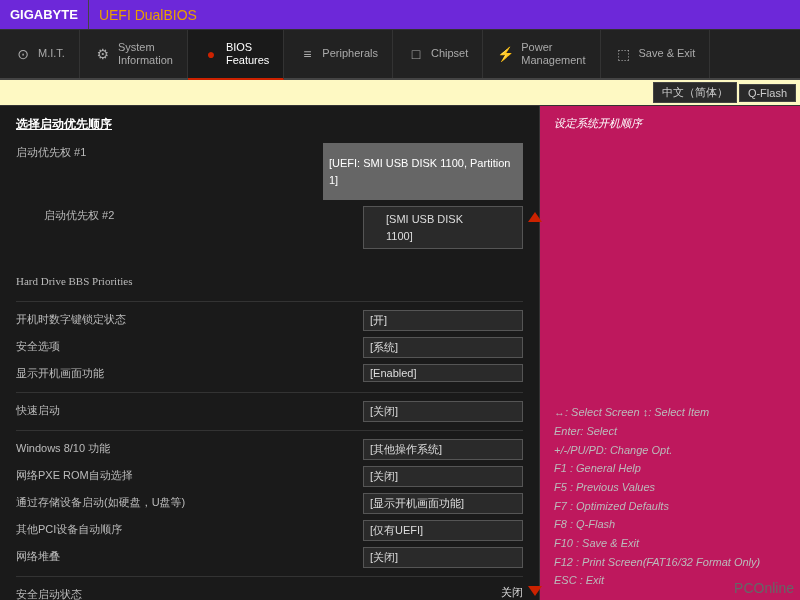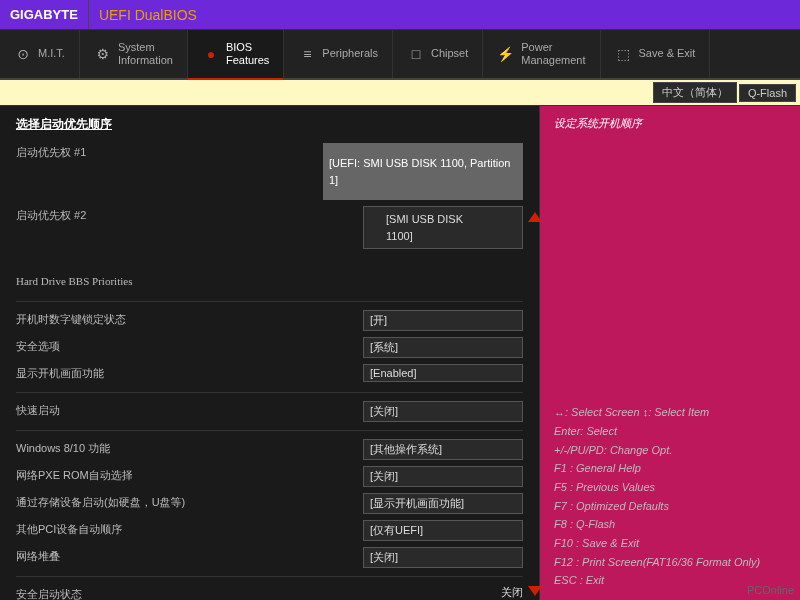--- a/index.html
+++ b/index.html
@@ -189,21 +189,21 @@
       border-top: 10px solid #cc2200;
       position: absolute;
       bottom: 4px;
       right: 258px;
     }
 
     .watermark {
       position: absolute;
       bottom: 4px;
       right: 6px;
-      font-size: 11px;
+      font-size: 14px;
       color: #666;
     }
   </style>
 </head>
 <body>
 
 <div id="top-bar">
   <span id="gigabyte-logo">GIGABYTE</span>
   <span id="dualbios-label">UEFI DualBIOS</span>
 </div>
@@ -249,21 +249,21 @@
   <div id="left-panel">
     <div class="section-title">选择启动优先顺序</div>
 
     <div class="setting-row">
       <span class="setting-label">启动优先权 #1</span>
       <span class="setting-value highlighted" style="background:#666;padding:12px 6px;line-height:1.5;">
         [UEFI: SMI USB DISK 1100, Partition 1]
       </span>
     </div>
 
-    <div class="setting-row" style="margin-top:4px;">
+    <div class="setting-row" style="margin-top:4px;margin-left:28px;">
       <span class="setting-label">启动优先权 #2</span>
       <span class="setting-value box" style="padding:4px 22px;line-height:1.5;">[SMI USB DISK<br>1100]</span>
     </div>
 
     <div class="setting-row" style="margin-top:24px;font-family:Liberation Serif, serif;">
       <span class="setting-label">Hard Drive BBS Priorities</span>
       <span class="setting-value"></span>
     </div>
 
     <div class="divider-row"></div>
@@ -331,19 +331,19 @@
     <div style="flex:1;"></div>
     <div class="help-text">
       <div>↔: Select Screen  ↕: Select Item</div>
       <div>Enter: Select</div>
       <div>+/-/PU/PD: Change Opt.</div>
       <div>F1  : General Help</div>
       <div>F5  : Previous Values</div>
       <div>F7  : Optimized Defaults</div>
       <div>F8  : Q-Flash</div>
       <div>F10 : Save &amp; Exit</div>
-      <div>F12 : Print Screen(FAT16/36 Format Only)</div>
+      <div>F12 : Print Screen(FAT16/32 Format Only)</div>
       <div>ESC : Exit</div>
     </div>
   </div>
 
   <div class="watermark">PCOnline</div>
 </div>
 
 </body></html>

